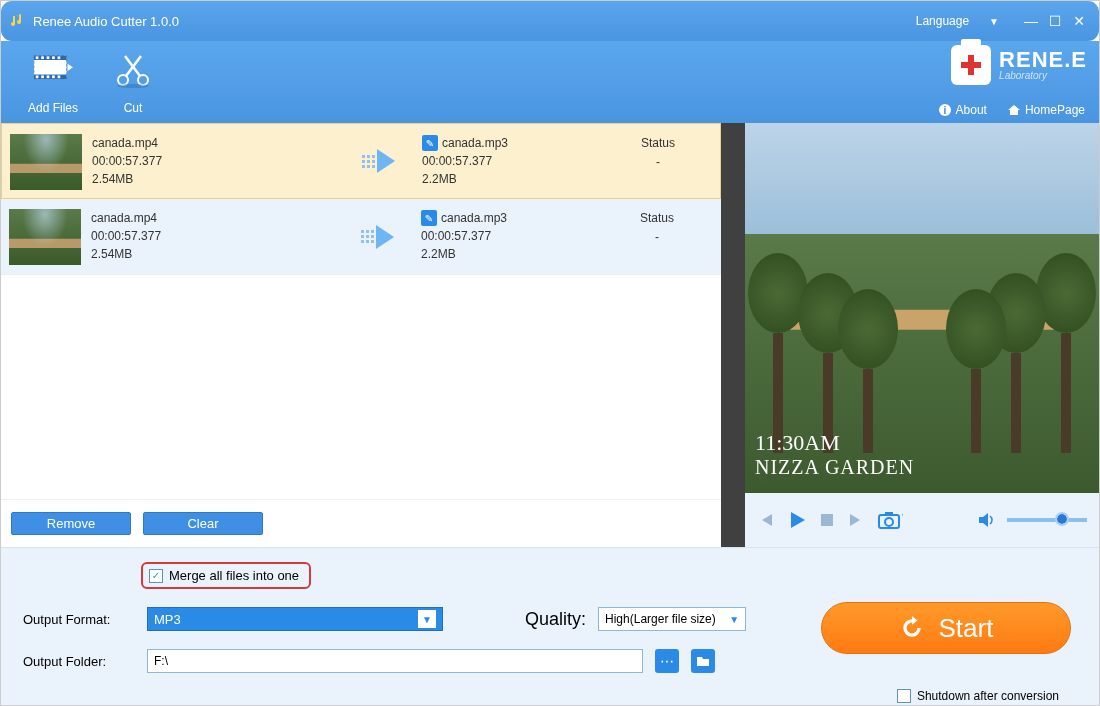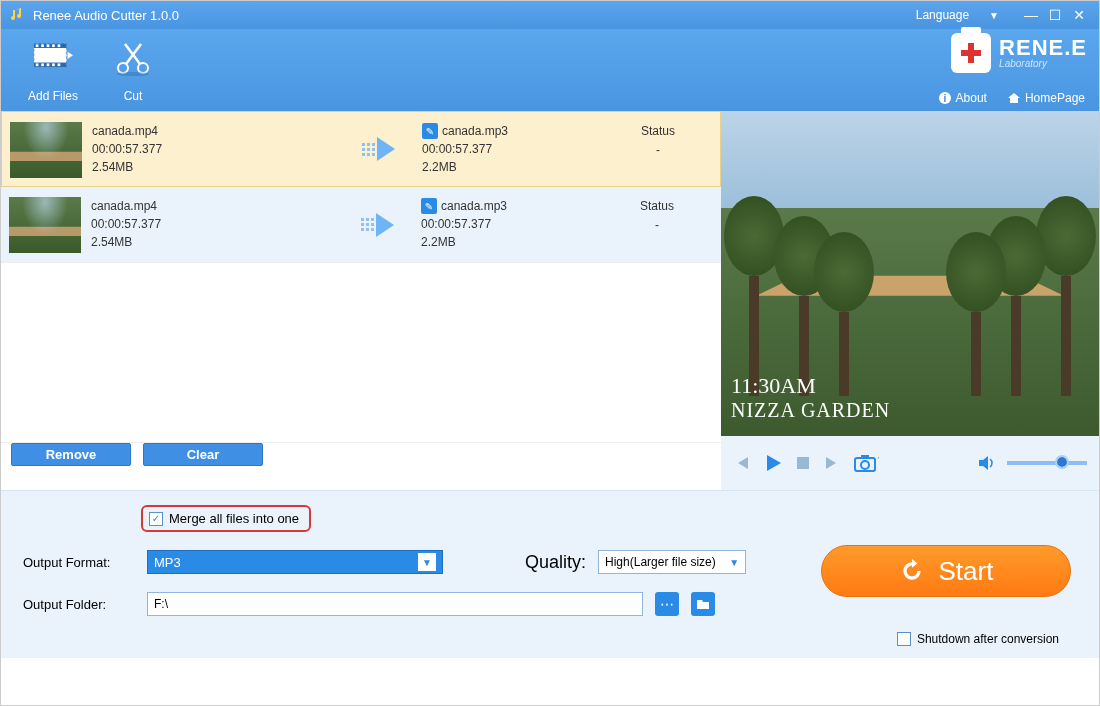--- a/index.html
+++ b/index.html
@@ -1,19 +1,19 @@
 <!DOCTYPE html>
 <html><head>
 <meta charset="utf-8">
 <style>
 * { box-sizing: border-box; margin: 0; padding: 0; }
 body { font-family: "Segoe UI", Tahoma, sans-serif; font-size: 13px; background: #fff; width: 1100px; height: 706px; overflow: hidden; border: 1px solid #ccc; }
 
 
-.titlebar { height: 28px; background: linear-gradient(#5aa5ec, #4a95e0); color: #fff; display: flex; align-items: center; padding: 0 8px; }
+.titlebar { height: 40px; background: linear-gradient(#5aa5ec, #4a95e0); color: #fff; display: flex; align-items: center; padding: 0 8px; border-radius: 11px; }
 .titlebar .app-icon { width: 16px; height: 16px; margin-right: 8px; }
 .titlebar .title { flex: 1; font-size: 13px; }
 .titlebar .lang { font-size: 12px; margin-right: 20px; cursor: pointer; }
 .titlebar .winbtn { width: 24px; text-align: center; cursor: pointer; font-size: 14px; }
 .titlebar .lang-drop { font-size: 10px; margin-right: 20px; }
 
 
 .toolbar { height: 82px; background: linear-gradient(#5ba7ee, #4a95e0); color: #fff; display: flex; align-items: center; padding: 0 12px; position: relative; }
 .toolbtn { display: flex; flex-direction: column; align-items: center; width: 80px; cursor: pointer; }
 .toolbtn .ticon { width: 40px; height: 40px; display: flex; align-items: center; justify-content: center; }
@@ -25,21 +25,21 @@
 .logo-medkit .cross::before, .logo-medkit .cross::after { content: ""; position: absolute; background: #d33; }
 .logo-medkit .cross::before { left: 9px; top: 2px; width: 6px; height: 20px; }
 .logo-medkit .cross::after { top: 9px; left: 2px; height: 6px; width: 20px; }
 .logo-text { display:flex; flex-direction:column; line-height:1; }
 .logo-text .big { font-size: 22px; font-weight: bold; letter-spacing: 1px; }
 .logo-text .small { font-size: 10px; font-style: italic; color: #cce3fb; }
 .header-links { position: absolute; right: 14px; bottom: 6px; display: flex; gap: 20px; font-size: 12px; }
 .header-links .hl { display:flex; align-items:center; gap:4px; cursor:pointer; }
 
 
-.main { display: flex; height: 379px; background: #404040; }
+.main { display: flex; height: 424px; background: #404040; gap: 24px; }
 .filelist { width: 720px; display: flex; flex-direction: column; background: #fff; }
 
 
 .row { display: flex; height: 76px; border-bottom: 1px solid #eee; }
 .row.sel { background: #fdf0cf; border: 1px solid #e8d28a; }
 .row:not(.sel) { background: #eaf2fb; }
 .thumb { width: 72px; height: 56px; margin: 10px 6px 10px 8px; background: linear-gradient(#5a7a4a, #3a5a2a); position: relative; overflow: hidden; }
 .thumb::before { content:""; position:absolute; left:50%; top:60%; width:120px; height:12px; background:#b89a6a; transform: translate(-50%,-50%) perspective(40px) rotateX(40deg); }
 .thumb::after { content:""; position:absolute; inset:0; background: radial-gradient(ellipse at 50% 10%, rgba(200,230,255,0.6), transparent 45%); }
 .finfo { width: 250px; padding: 10px 0 0 4px; font-size: 12px; color: #333; line-height: 1.5; }
@@ -47,21 +47,21 @@
 .arrow-icon { display:flex; align-items:center; gap:2px; }
 .dots { display:grid; grid-template-columns: repeat(3,3px); grid-auto-rows:3px; gap:2px; }
 .dots i { background:#8fc2f0; display:block; width:3px; height:3px; }
 .arrowhead { width:0; height:0; border-top:12px solid transparent; border-bottom:12px solid transparent; border-left:18px solid #6fb5f5; }
 .outinfo { width: 190px; padding: 10px 0 0 4px; font-size: 12px; color: #333; line-height: 1.5; }
 .outname { display:flex; align-items:center; gap:4px; }
 .edit-icon { width:16px; height:16px; background:#2a8be6; display:flex; align-items:center; justify-content:center; color:#fff; font-size:10px; border-radius:2px; }
 .status-col { width: 100px; padding-top: 10px; text-align: center; font-size: 12px; color: #333; line-height: 1.6; }
 
 
-.listbar { margin-top: auto; height: 48px; display: flex; align-items: flex-start; padding: 0 10px; background: #fff; border-top: 1px solid #eee; font-weight: bold; }
+.listbar { margin-top: auto; height: 48px; display: flex; align-items: center; padding: 0 10px; background: #fff; border-top: 1px solid #eee; }
 .btn-blue { background: #3f90e4; border: 1px solid #2f78c6; color: #fff; padding: 3px 0; width: 120px; text-align: center; cursor: pointer; font-size: 13px; border-radius: 2px; }
 .listbar .btn-blue + .btn-blue { margin-left: 12px; }
 .sortarea { margin-left: auto; display:flex; gap: 18px; font-size: 13px; color: #333; }
 .sortarea span { cursor: pointer; }
 
 
 .preview { flex: 1; background: #000; display:flex; flex-direction:column; }
 .preview-video { flex:1; position: relative; overflow:hidden; }
 .pv-scene { position:absolute; inset:0; background: linear-gradient(#bcd4e8, #9cbfda 30%, #5a7a4a 30%, #3c5a2e); }
 .pv-path { position:absolute; left:50%; top:50%; width:260px; height:34px; background:#caa36a; transform: translate(-50%,-20%) perspective(90px) rotateX(55deg); }

